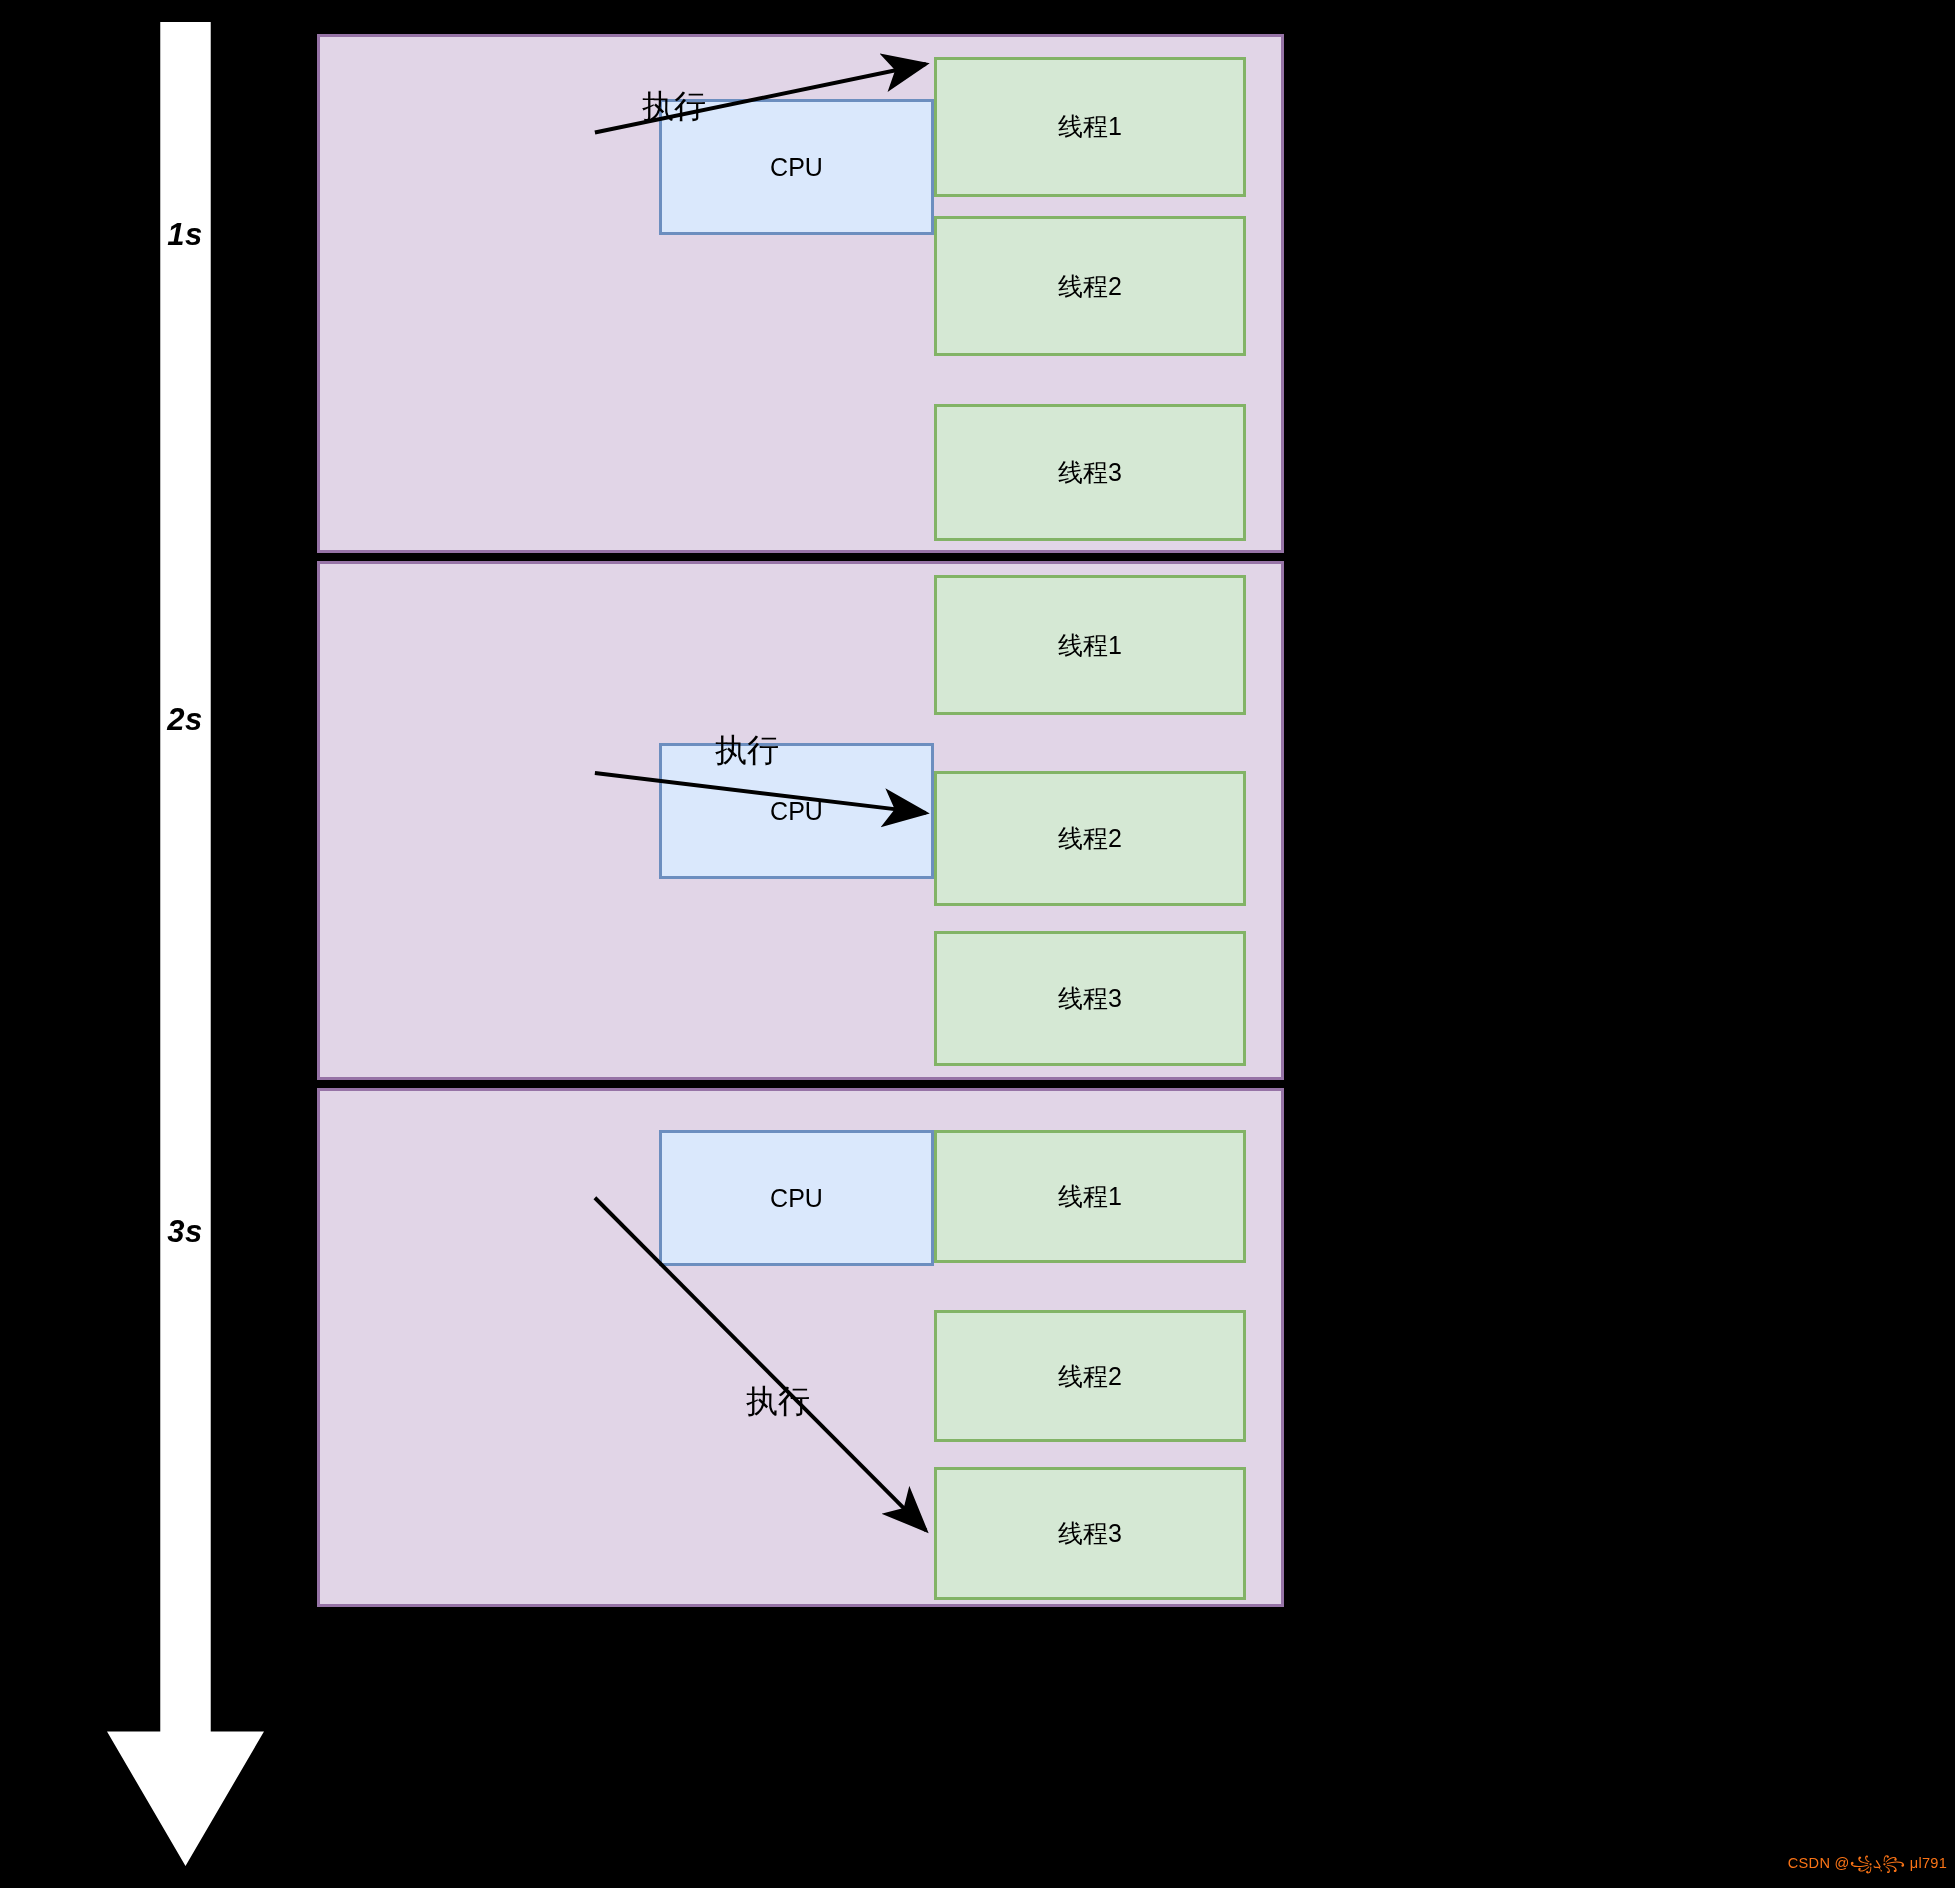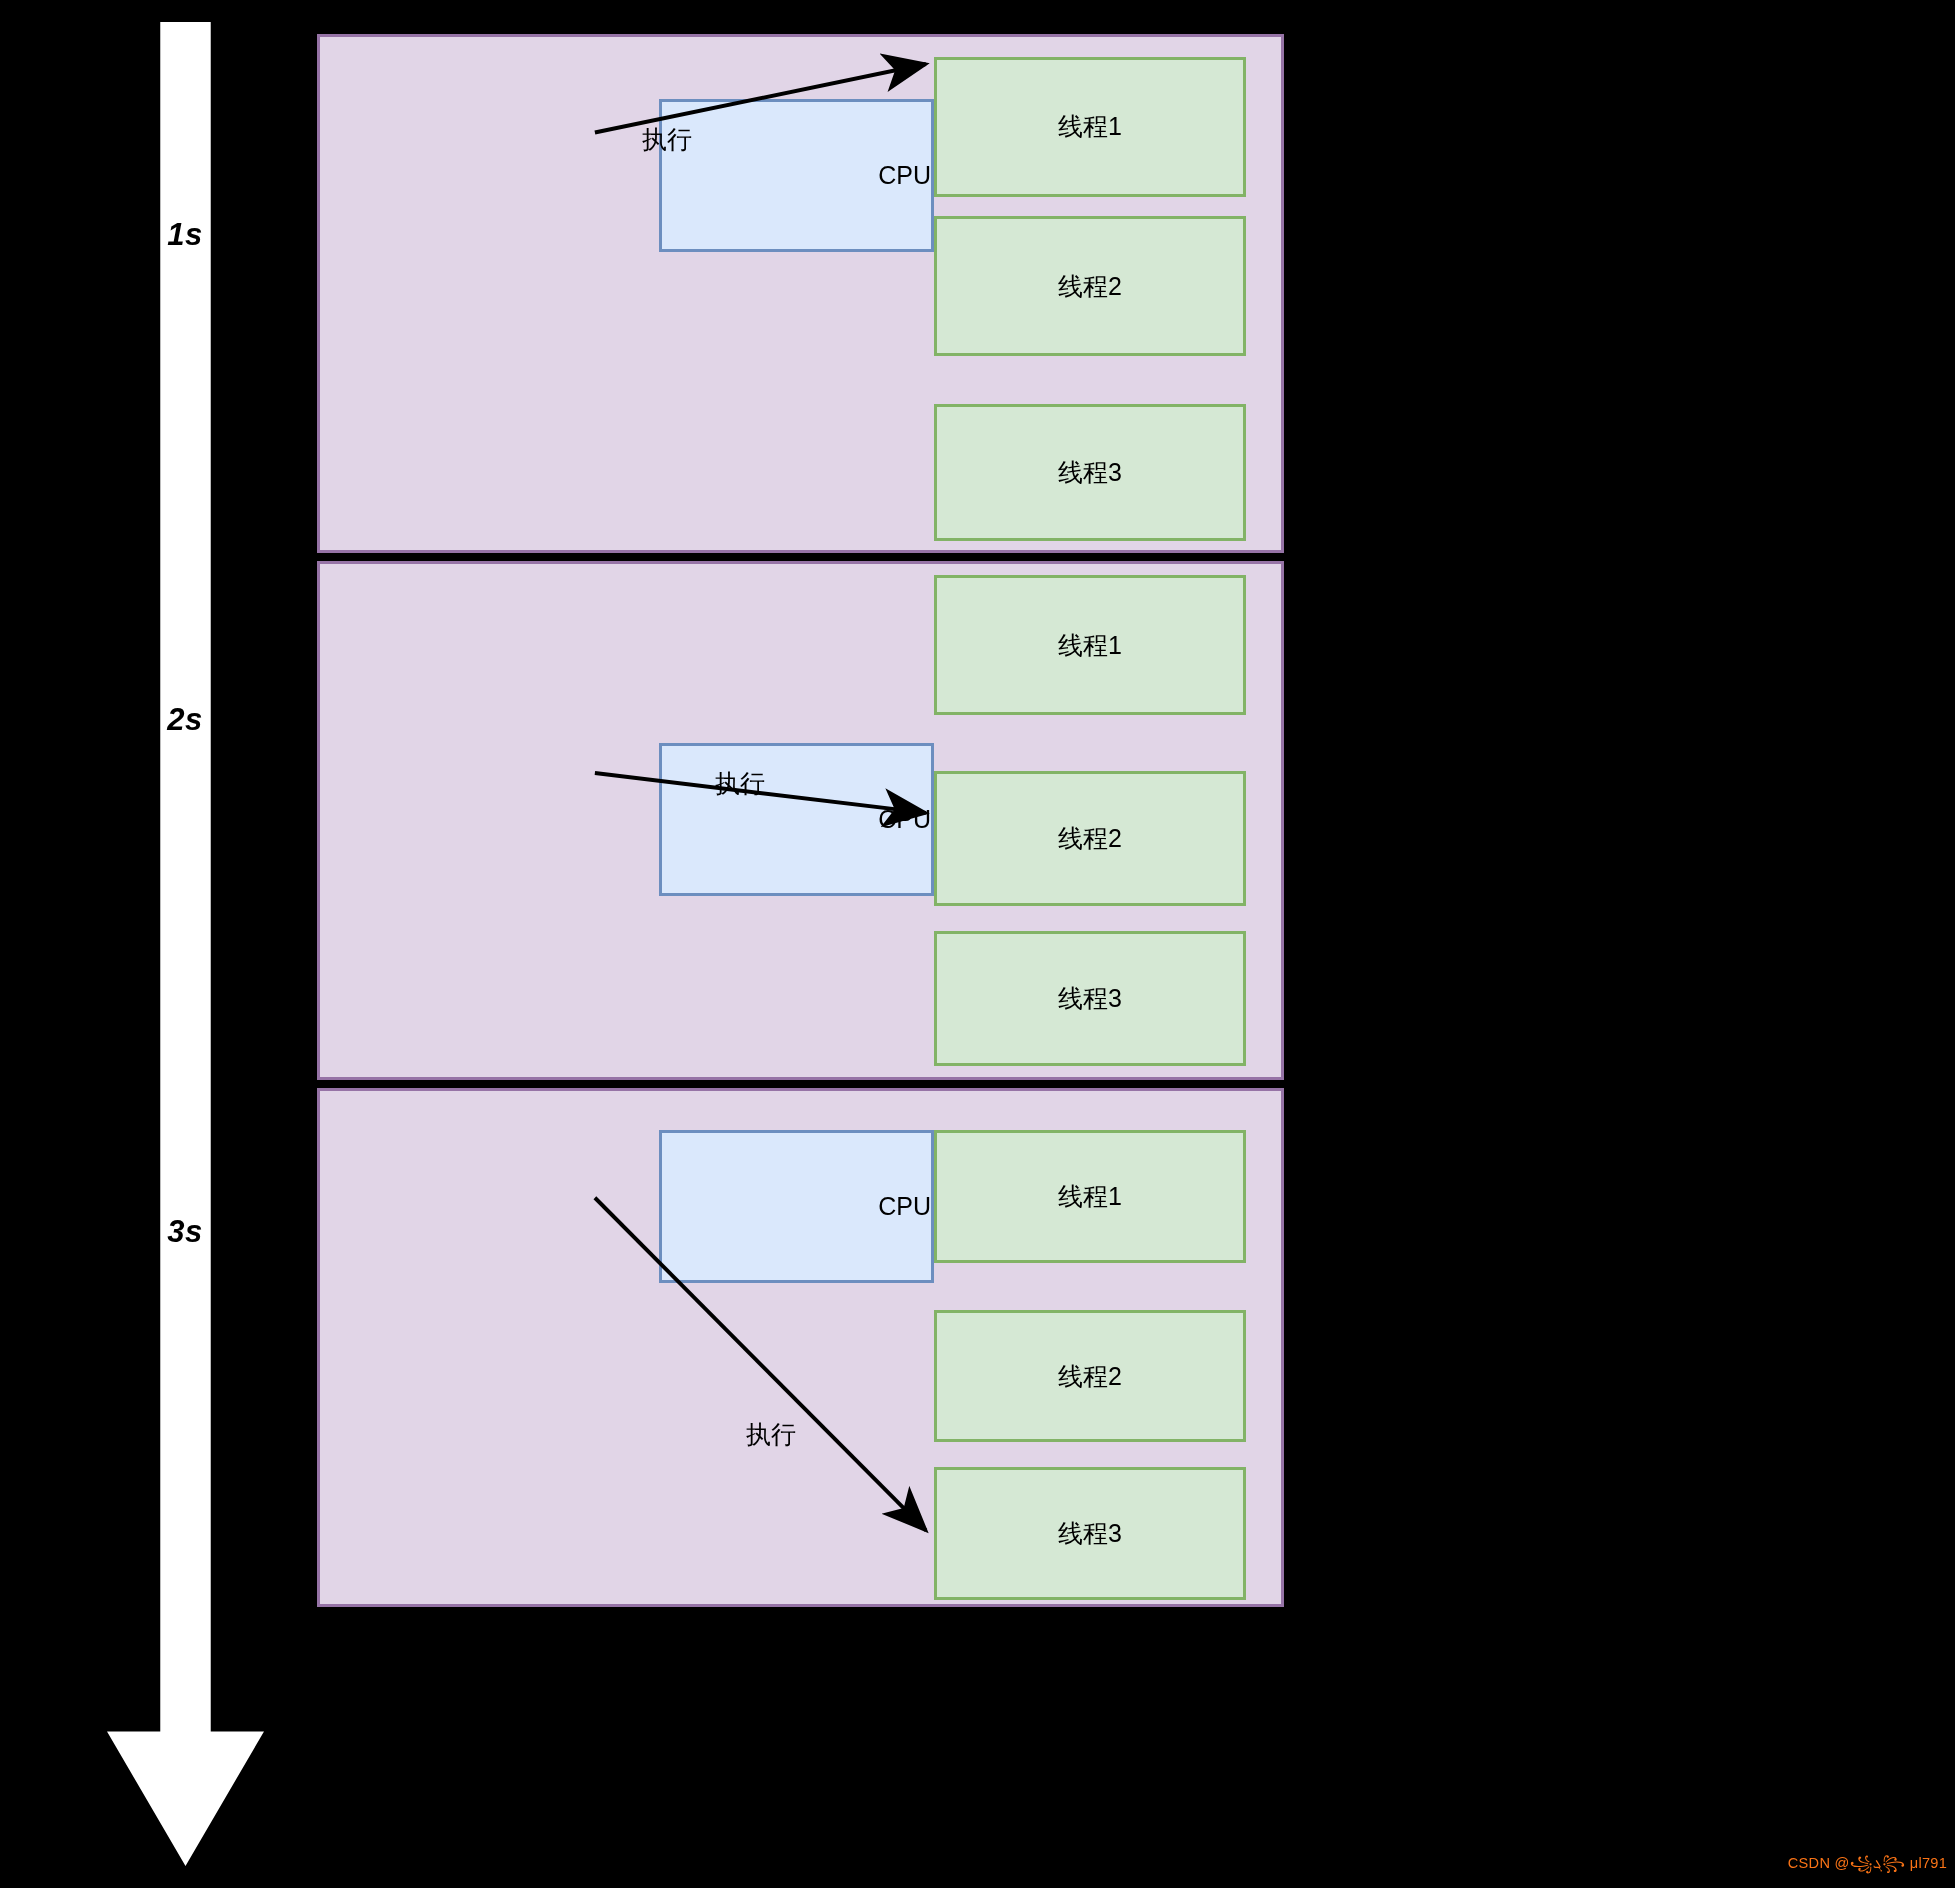--- a/index.html
+++ b/index.html
@@ -49,27 +49,27 @@
     box-sizing: border-box;
   }
   #panel-0 { top: 34px;   height: 519px; }
   #panel-1 { top: 561px; height: 519px; }
   #panel-2 { top: 1088px; height: 519px; }
 
   
   .cpu-box {
     position: absolute;
     width: 275px;
-    height: 153px;
+    height: 136px;
     background: #dae8fc;
     border: 3.4px solid #6c8ebf;
     box-sizing: border-box;
     display: flex;
     align-items: center;
-    justify-content: flex-end;
+    justify-content: center;
     color: #000000;
     font-size: 25px;
   }
 
   
   .thread-box {
     position: absolute;
     left: 614px;
     width: 312px;
     background: #d5e8d4;
@@ -87,23 +87,22 @@
     position: absolute;
     left: 0; top: 0;
     width: 100%; height: 100%;
     pointer-events: none;
   }
   .exec-arrow svg { display:block; width:100%; height:100%; overflow: visible; }
 
   .exec-label {
     position: absolute;
     color: #000000;
-    font-size: 25px;
+    font-size: 32px;
     white-space: nowrap;
-    margin-top: 38px;
   }
 
   
   .watermark {
     position: absolute;
     right: 7.8px;
     bottom: 6.7px;
     color: #f97316;
     font-size: 14.6px;
     letter-spacing: 0.3px;

